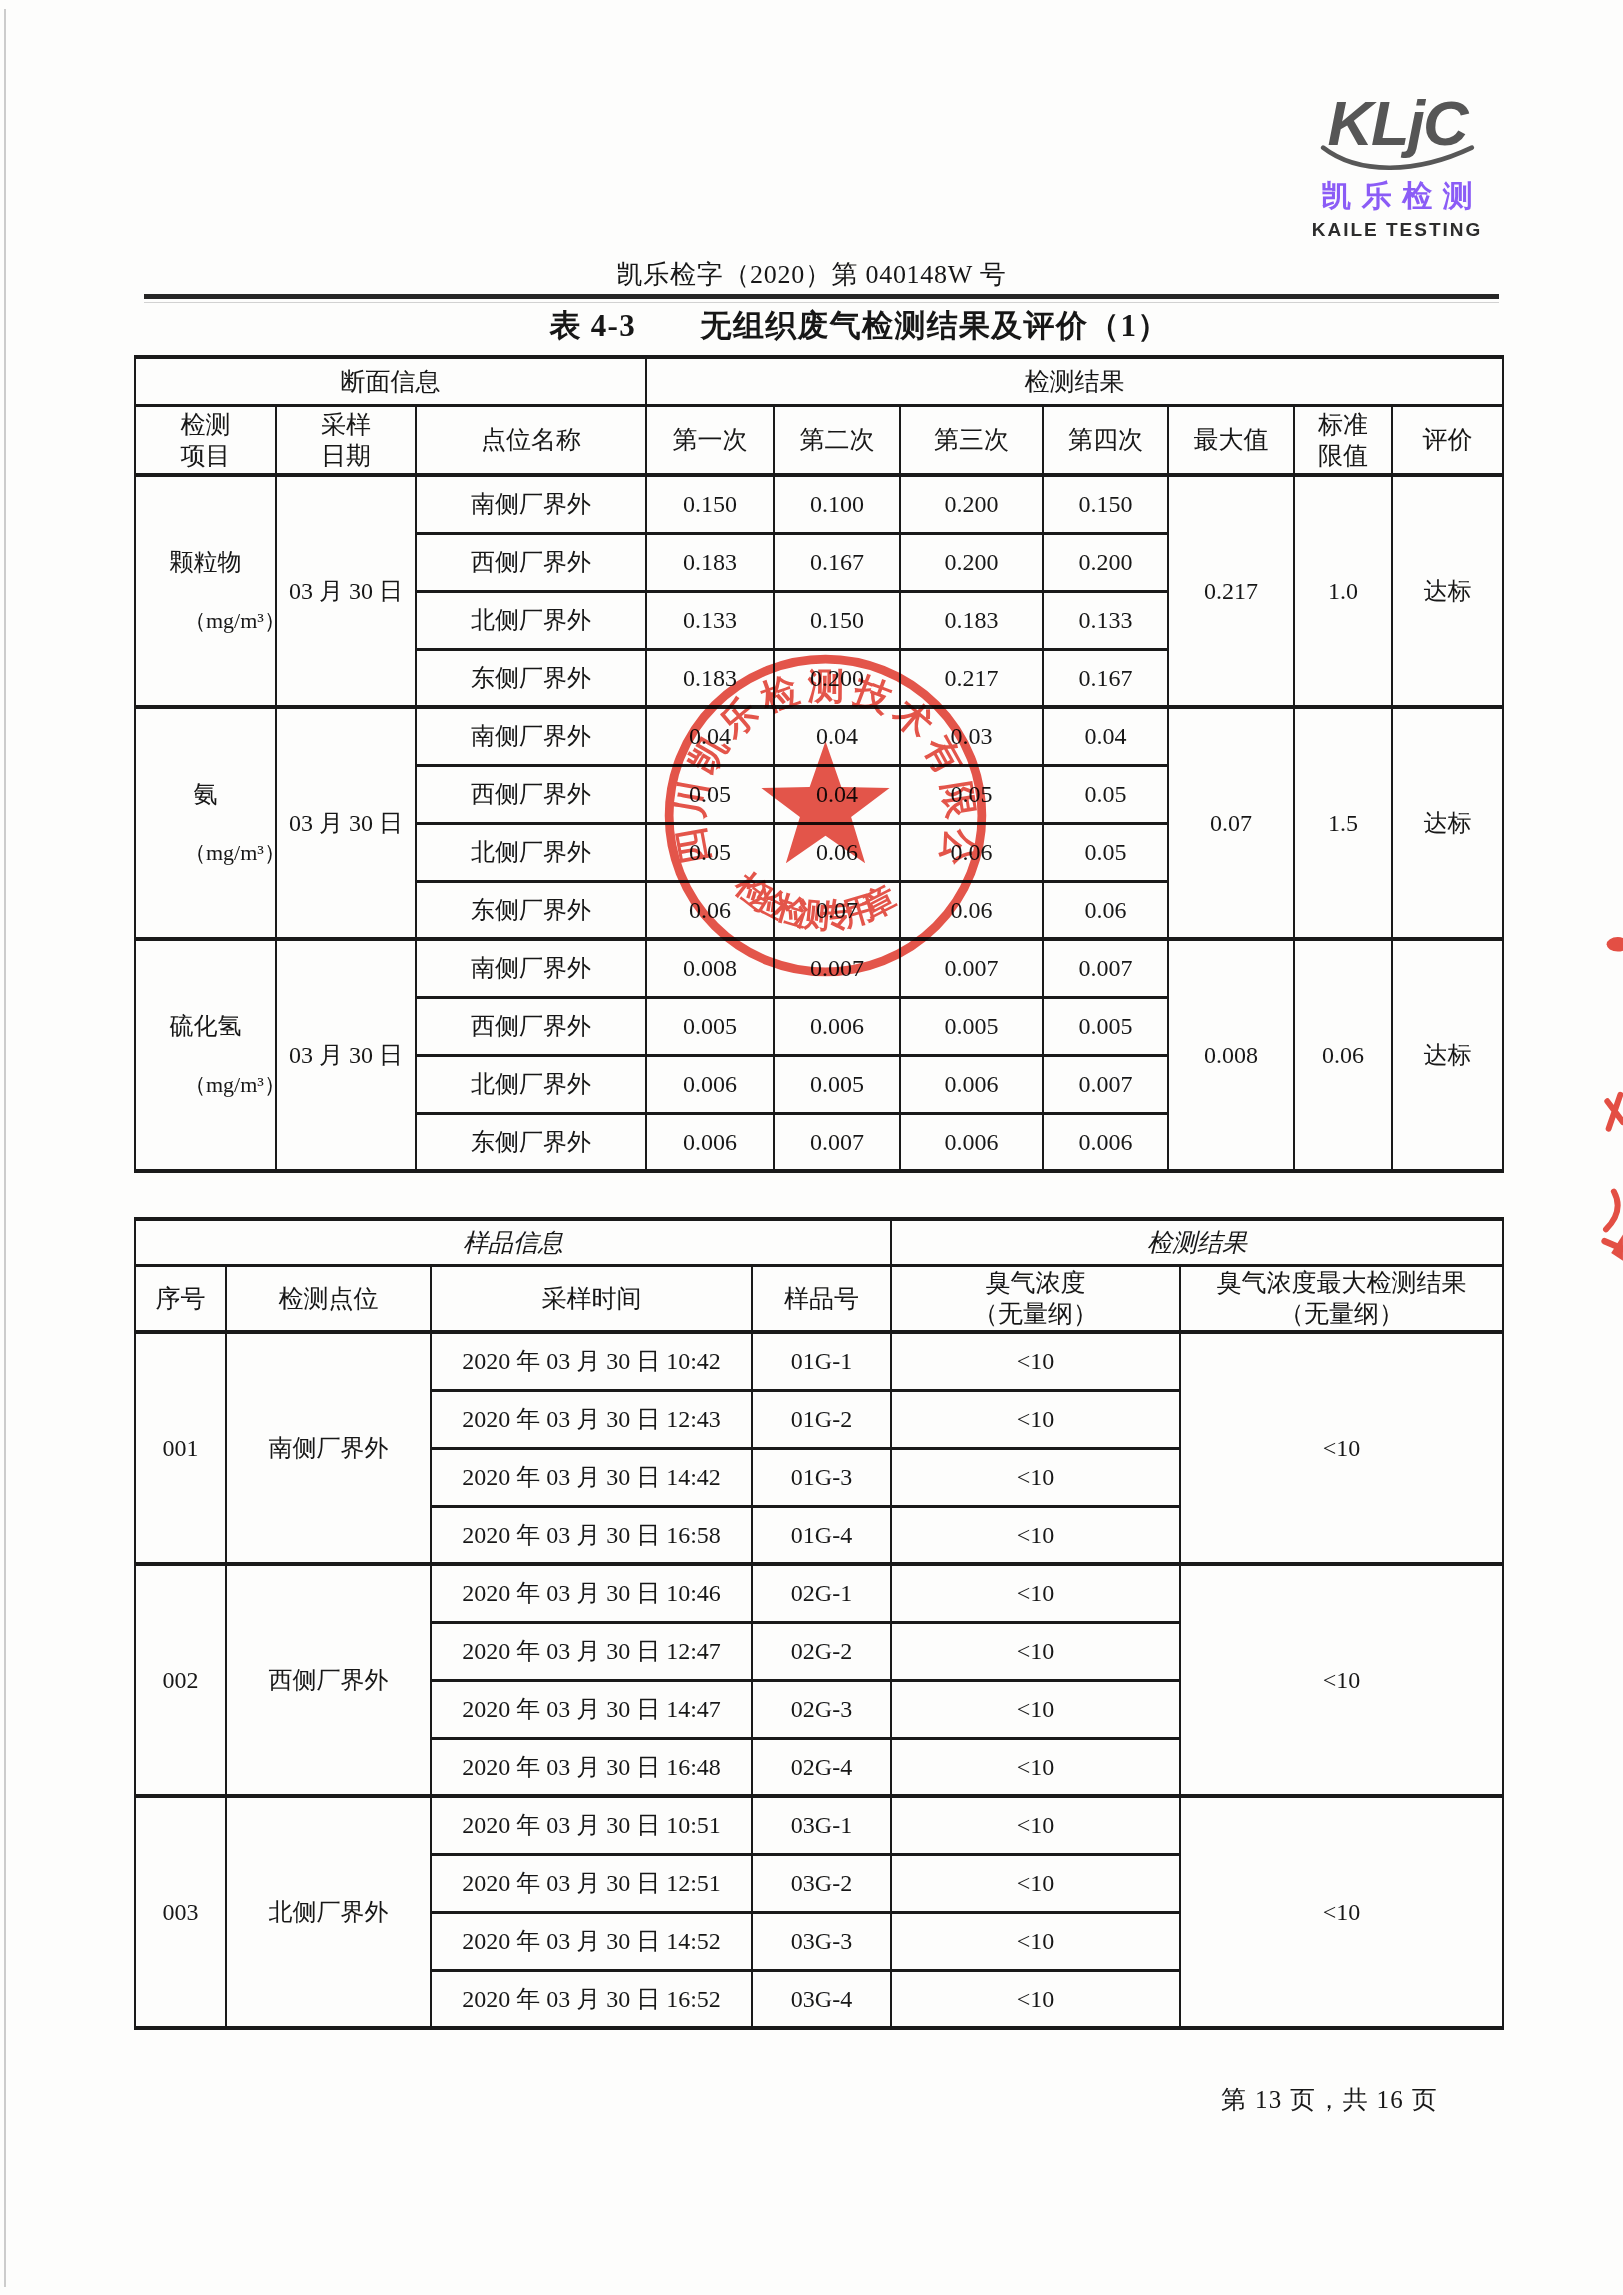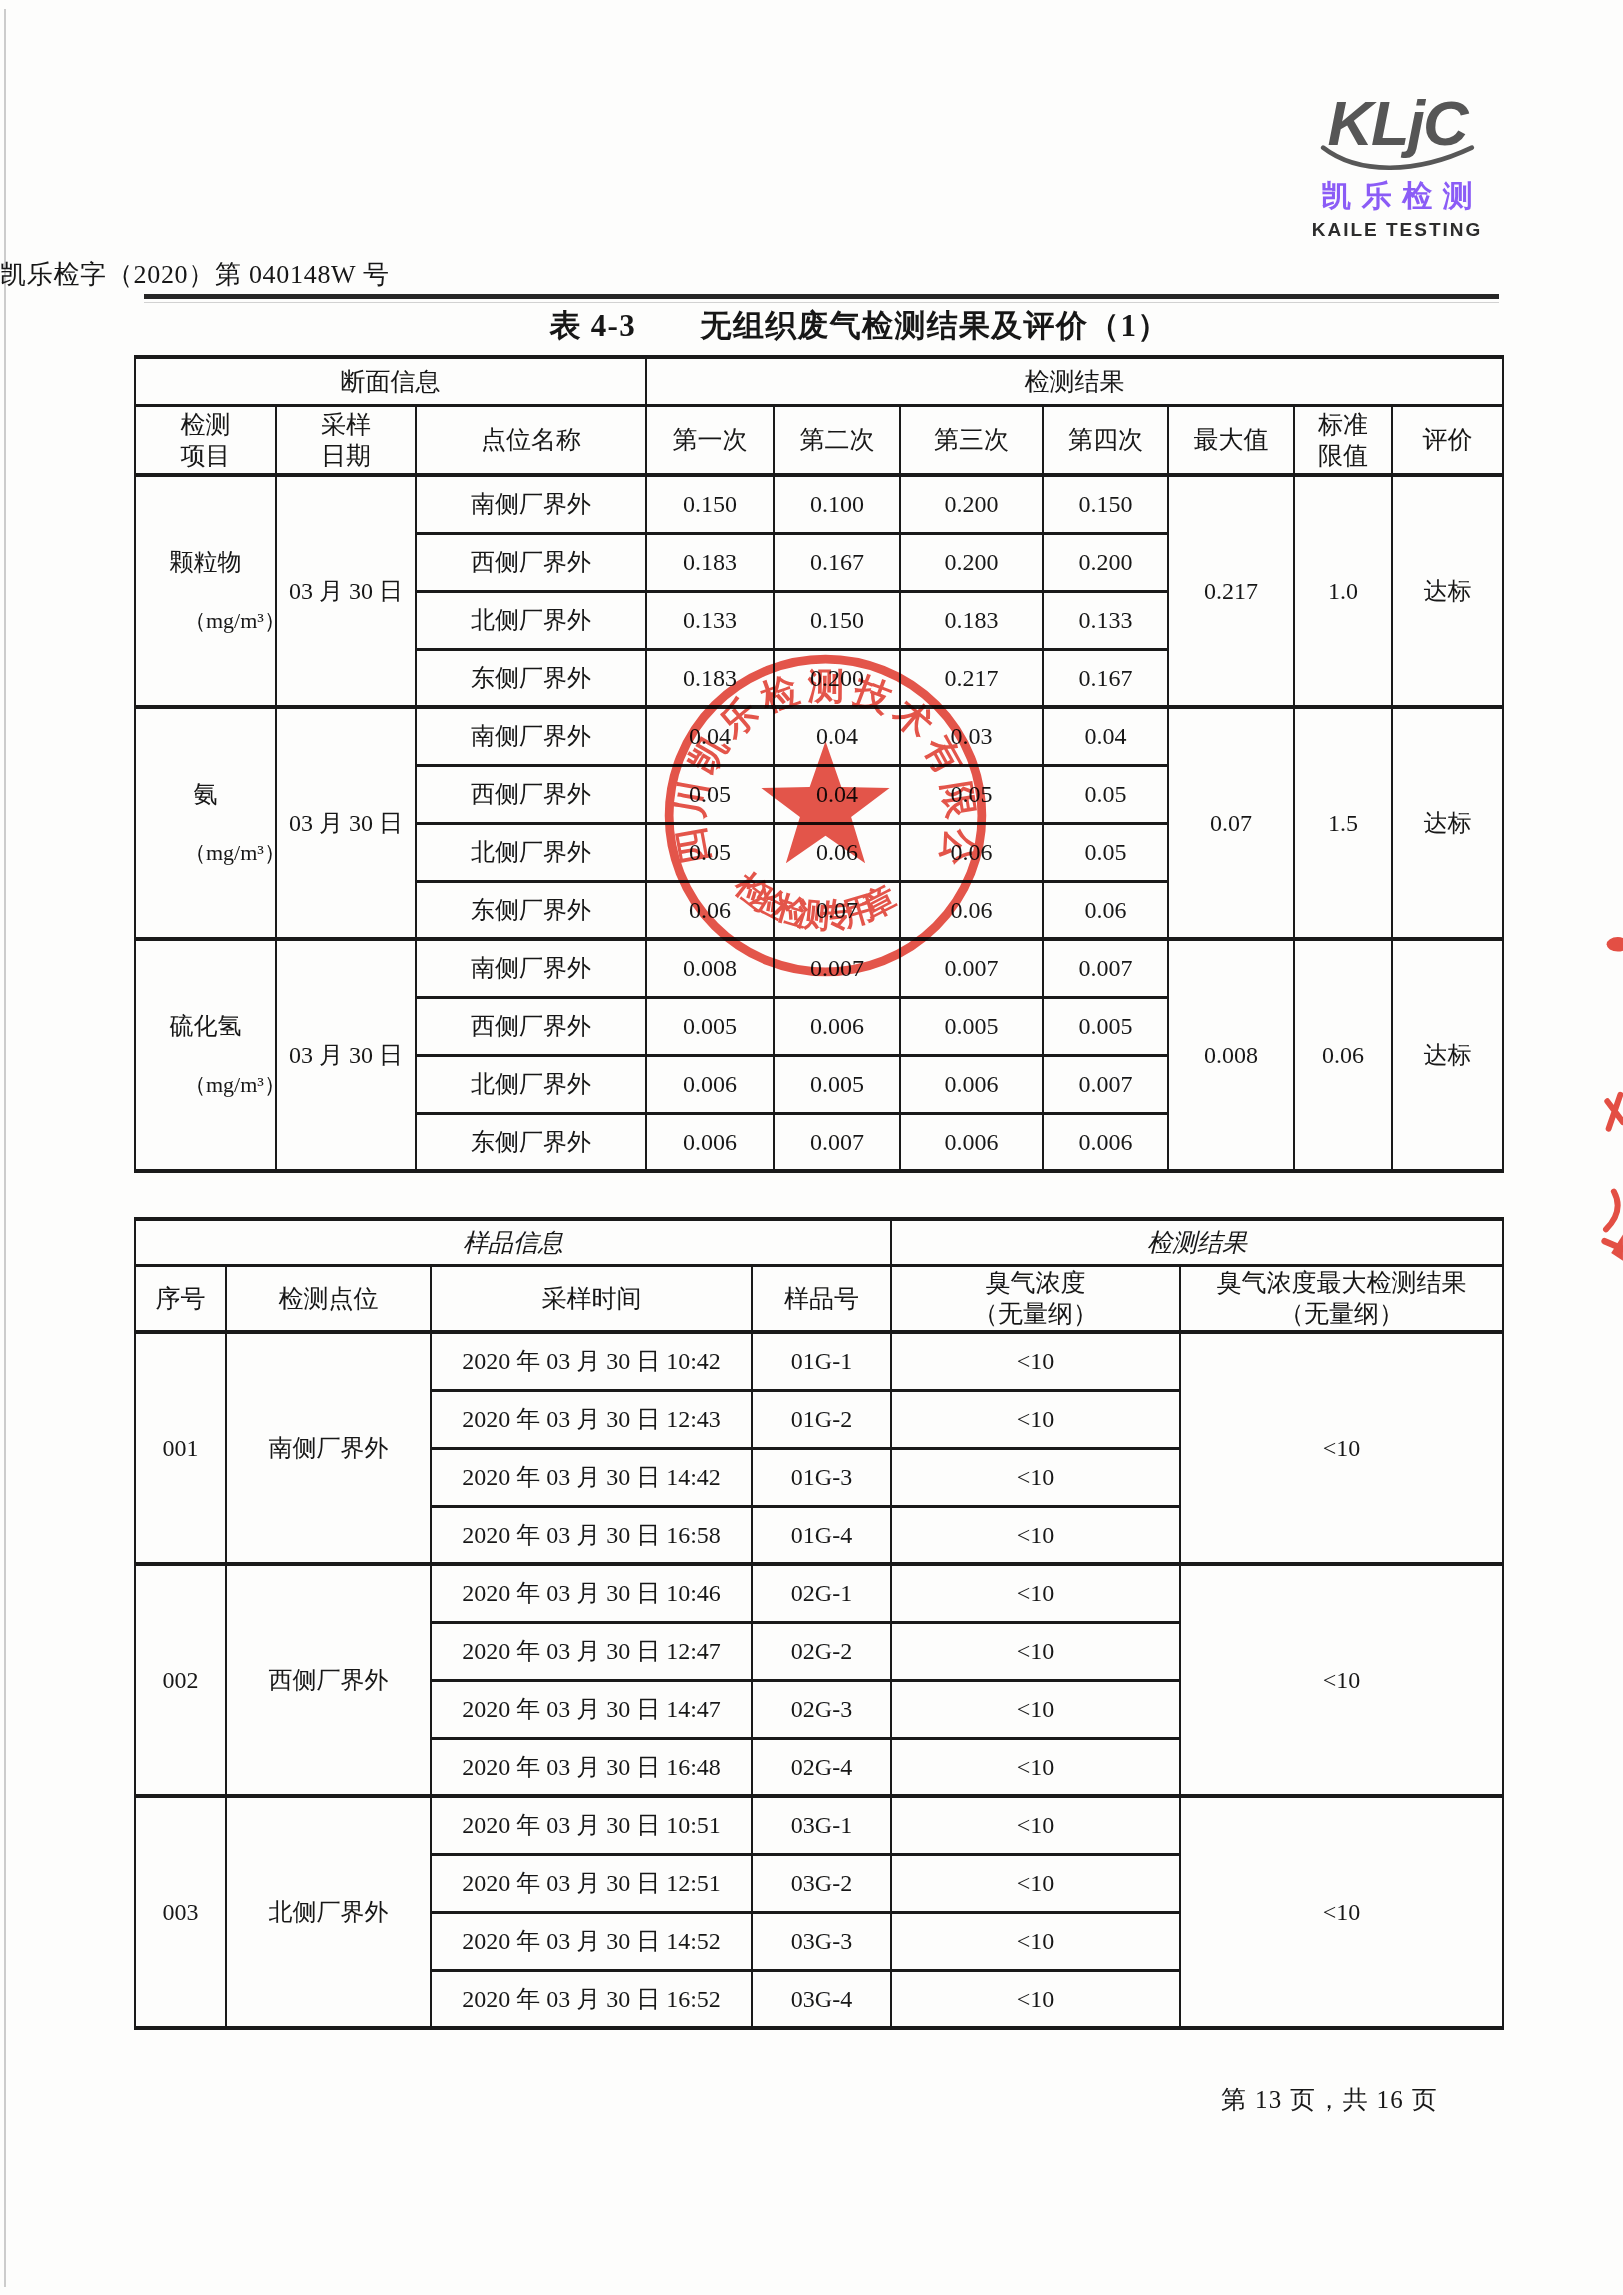--- a/index.html
+++ b/index.html
@@ -15,21 +15,21 @@
   
   .scan-line-left{position:absolute;left:3.9px;top:9.2px;width:2px;height:2278px;background:#c3c3c3;opacity:.85;}
   
   .logo{position:absolute;left:1299px;top:92px;width:196px;text-align:center;}
   .logo-mark{font-family:"Liberation Sans","DejaVu Sans",sans-serif;font-style:italic;font-weight:bold;
     font-size:63px;line-height:1;color:#565656;letter-spacing:-2px;}
   .logo-swoosh{display:block;margin:-10.5px auto 0 auto;width:157px;height:30px;}
   .logo-cn{font-weight:bold;font-size:30px;color:#8b5cf6;letter-spacing:10.5px;margin-top:1.3px;text-indent:10.5px;}
   .logo-en{font-family:"Liberation Sans","DejaVu Sans",sans-serif;font-weight:bold;font-size:19px;color:#2d2d2d;letter-spacing:2px;margin-top:2.6px;}
   
-  .doc-number{position:absolute;left:0;top:257px;width:1623px;text-align:left;font-size:26px;letter-spacing:0.7px;}
+  .doc-number{position:absolute;left:0;top:257px;width:1623px;text-align:center;font-size:26px;letter-spacing:0.7px;}
   .head-rule{position:absolute;left:144px;top:294px;width:1355px;height:4.6px;background:#262626;}
   .head-rule-echo{position:absolute;left:144px;top:302px;width:1355px;height:1.3px;background:#b5b5b5;opacity:.6;}
   .tbl-title{position:absolute;left:0;width:1623px;text-align:center;font-weight:bold;font-size:31px;letter-spacing:1.3px;padding-left:48px;}
   .tbl-title.t1t{top:305px;}
   .tbl-title.t2t{top:1172px;}
   
   table.t{border-collapse:collapse;table-layout:fixed;position:absolute;
     border:2px solid #1a1a1a;border-top-width:4.6px;border-bottom-width:4.6px;}
   table.t1{left:134px;top:355px;width:1368px;}
   table.t2{left:134px;top:1217px;width:1368px;}

